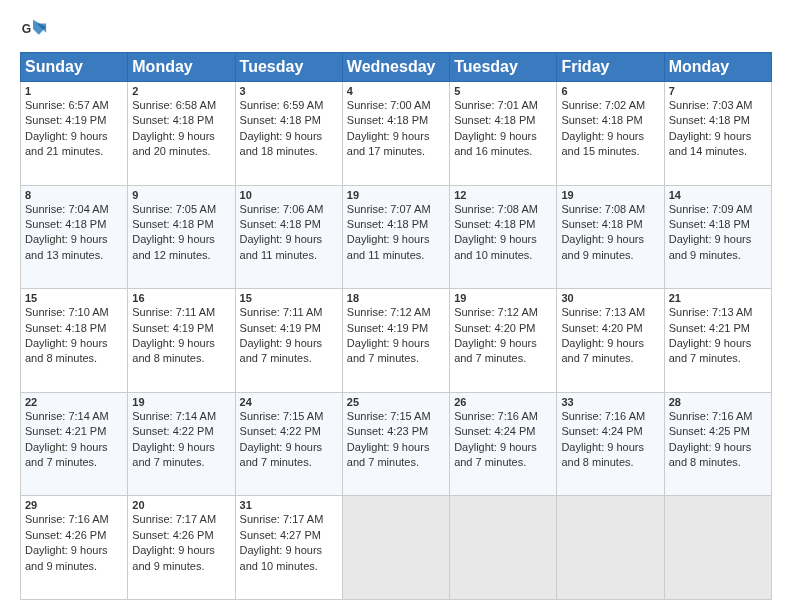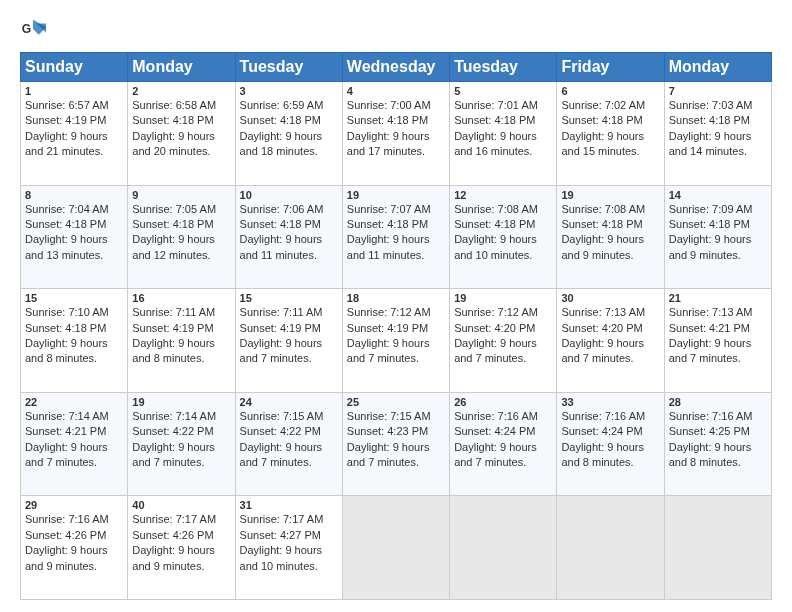--- a/index.html
+++ b/index.html
@@ -250,21 +250,21 @@
             <span class="day-num">28</span>
 <div class="day-detail">Sunrise: 7:16 AM<br>Sunset: 4:25 PM<br>Daylight: 9 hours and 8 minutes.</div>
           </td>
         </tr>
         <tr>
           <td>
             <span class="day-num">29</span>
 <div class="day-detail">Sunrise: 7:16 AM<br>Sunset: 4:26 PM<br>Daylight: 9 hours and 9 minutes.</div>
           </td>
           <td>
-            <span class="day-num">40</span>
+            <span class="day-num">20</span>
 <div class="day-detail">Sunrise: 7:17 AM<br>Sunset: 4:26 PM<br>Daylight: 9 hours and 9 minutes.</div>
           </td>
           <td>
             <span class="day-num">31</span>
 <div class="day-detail">Sunrise: 7:17 AM<br>Sunset: 4:27 PM<br>Daylight: 9 hours and 10 minutes.</div>
           </td>
           <td class="empty"></td>
           <td class="empty"></td>
           <td class="empty"></td>
           <td class="empty"></td>

